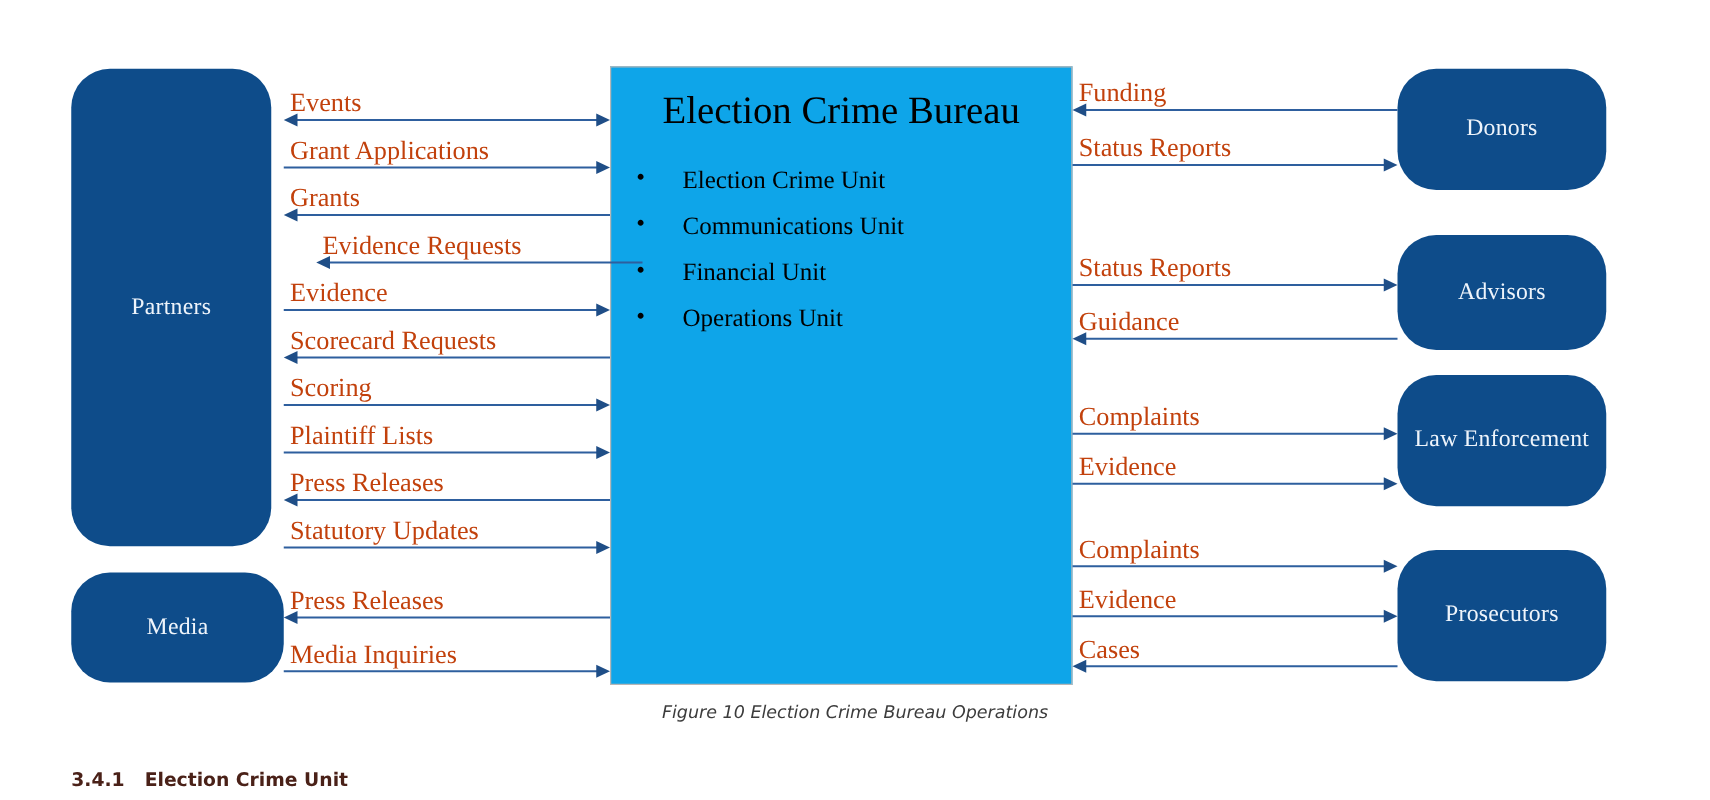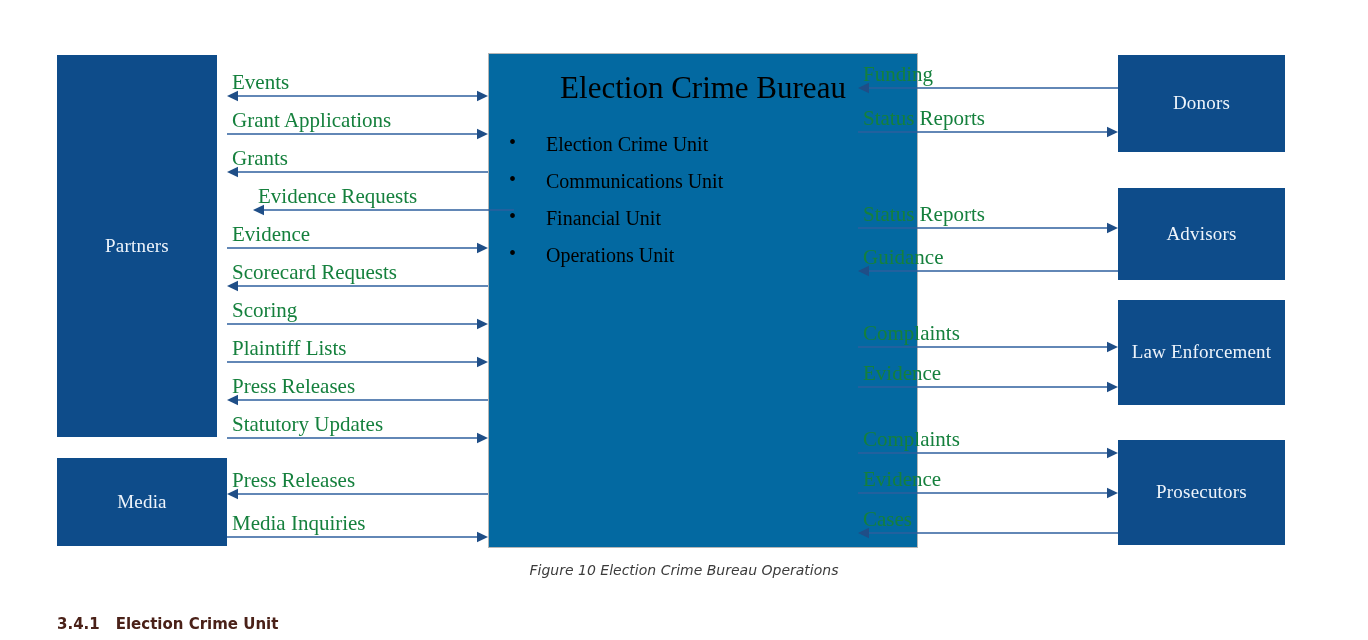--- a/index.html
+++ b/index.html
@@ -32,37 +32,38 @@
     display: flex;
     align-items: center;
     justify-content: center;
     text-align: center;
     font-family: "Liberation Serif", serif;
     font-size: 19px;
     line-height: 1.18;
     letter-spacing: 0.2px;
     box-sizing: border-box;
     padding: 2px 6px;
+    border-radius: 31px;
   }
 
   #box-partners   { left: 57px;   top: 55px;  width: 160px; height: 382px; }
   #box-media      { left: 57px;   top: 458px; width: 170px; height: 88px;  }
   #box-donors     { left: 1118px; top: 55px;  width: 167px; height: 97px;  }
   #box-advisors   { left: 1118px; top: 188px; width: 167px; height: 92px;  }
   #box-lawenf     { left: 1118px; top: 300px; width: 167px; height: 105px; }
   #box-prosecutors{ left: 1118px; top: 440px; width: 167px; height: 105px; }
 
   
   #box-bureau {
     position: absolute;
     left: 488px;
     top: 53px;
-    width: 430px;
+    width: 370px;
     height: 495px;
-    background: #0369a1;
+    background: #0ea5e9;
     border: 1px solid #b6b6b6;
     box-sizing: border-box;
   }
   #bureau-title {
     margin-top: 14px;
     text-align: center;
     font-size: 31px;
     line-height: 1.28;
     font-family: "Liberation Serif", serif;
     color: #000;
@@ -95,21 +96,21 @@
     height: 22px;
   }
   .flow .flow-label {
     position: absolute;
     left: 5px;
     bottom: 3px;
     font-size: 21px;
     line-height: 1;
     white-space: nowrap;
     font-family: "Liberation Serif", serif;
-    color: #15803d;
+    color: #c2410c;
   }
   .flow svg {
     position: absolute;
     left: 0;
     bottom: -5px;
     display: block;
     overflow: visible;
   }
 
   

